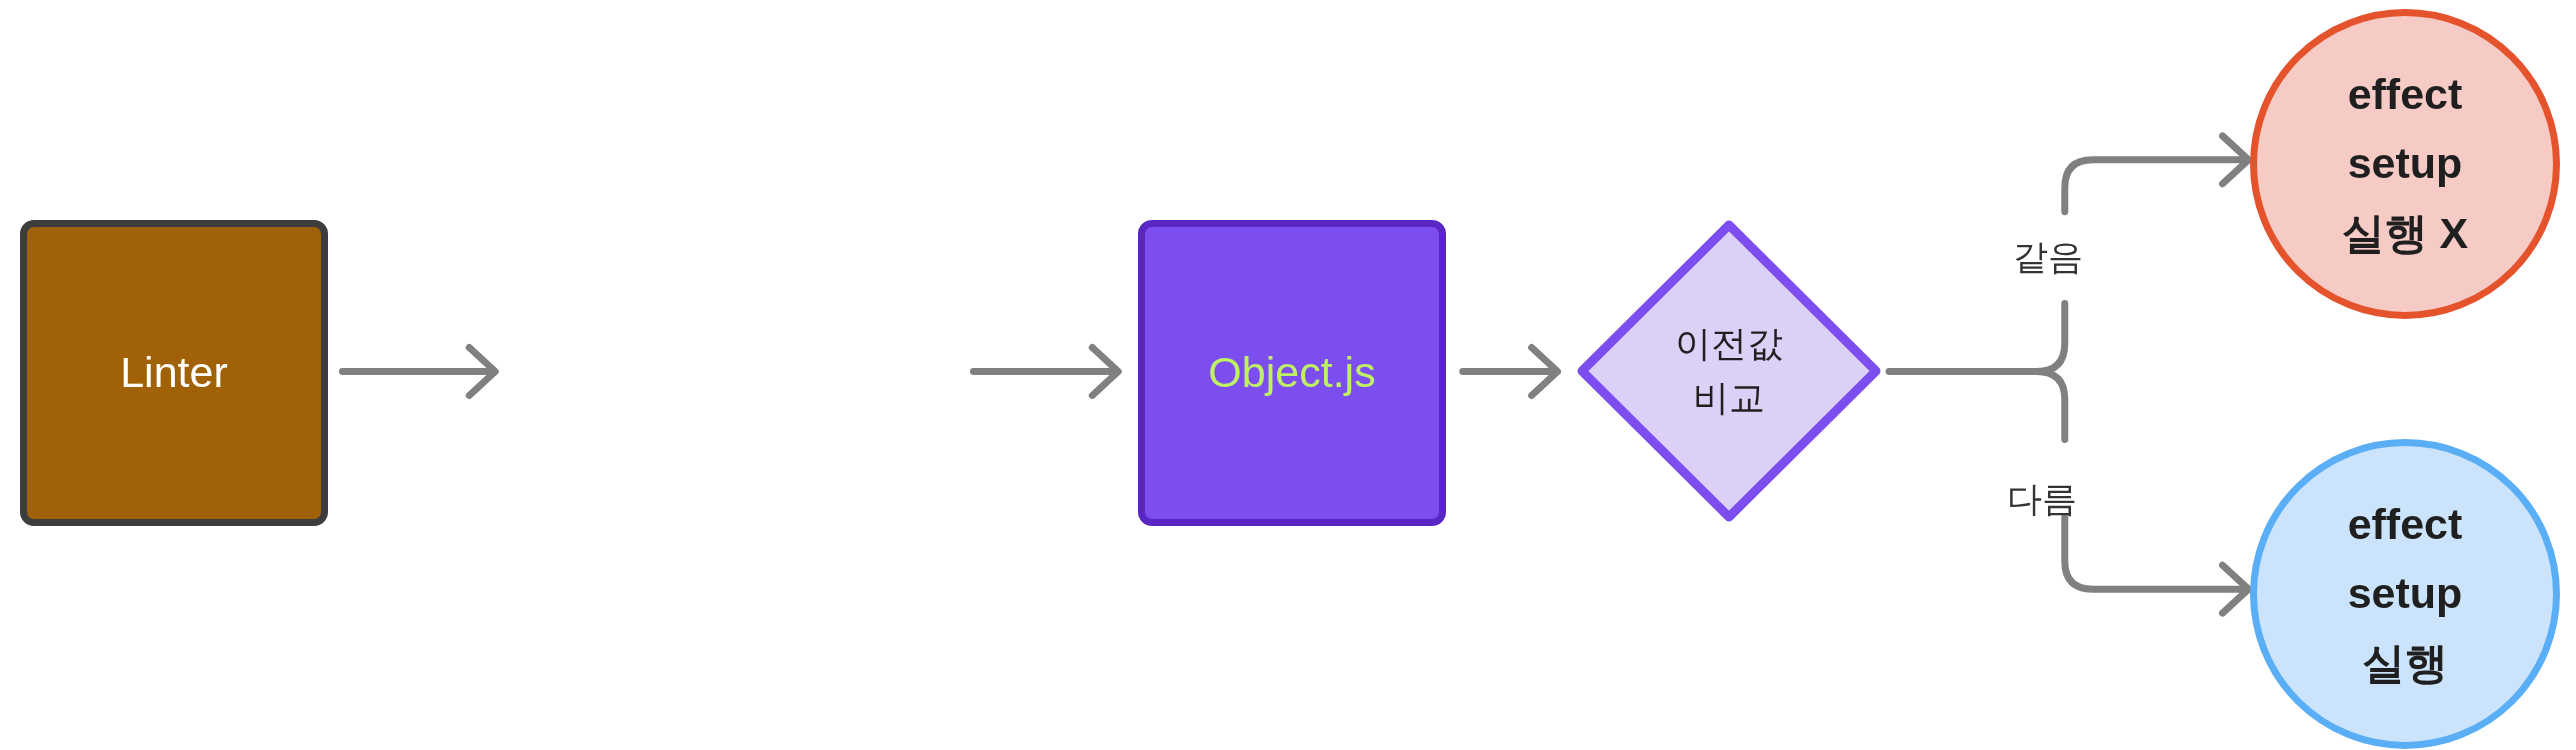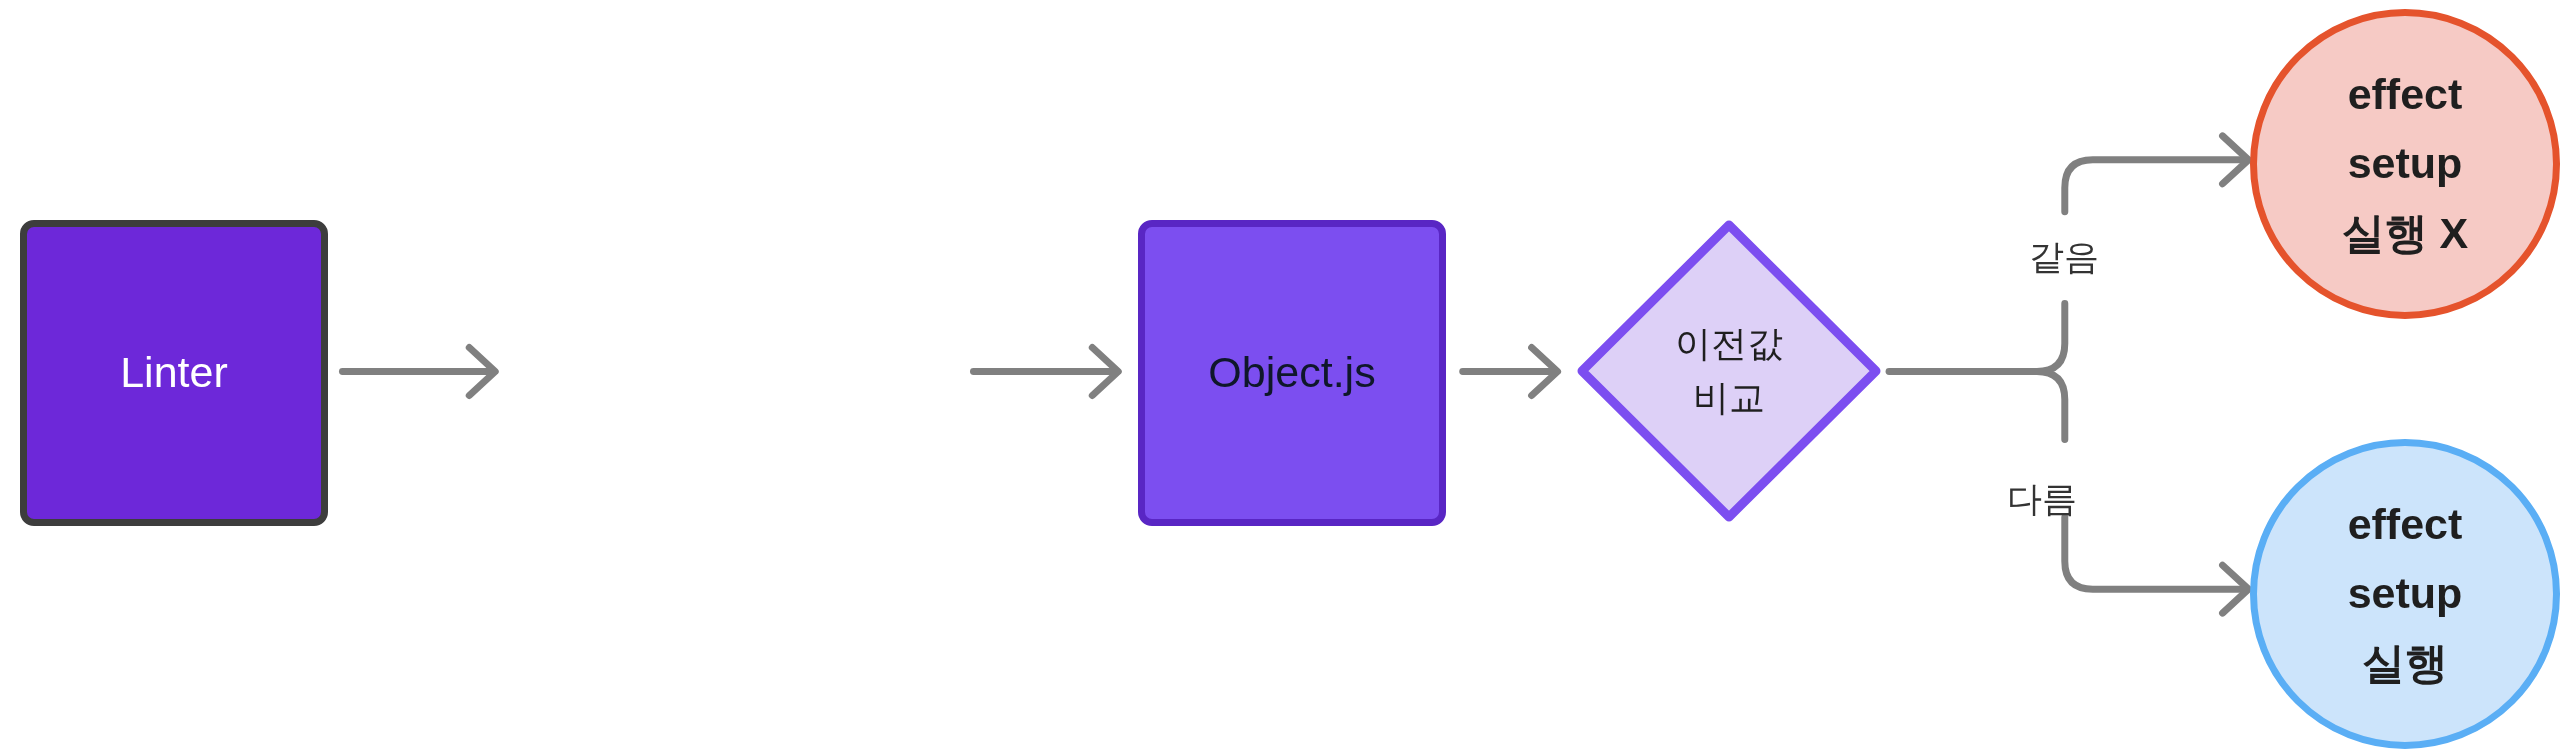--- a/index.html
+++ b/index.html
@@ -38,42 +38,42 @@
     line-height: 1.42;
     white-space: pre-line;
   }
 
   
   .node-linter {
     left: 20px;
     top: 220px;
     width: 308px;
     height: 306px;
-    background: #6d28d9;
+    background: #a16207;
     border: 7px solid #3d3d3d;
     border-radius: 14px;
   }
   .node-linter .label {
     color: #ffffff;
     font-size: 43px;
     font-weight: 400;
   }
 
   
   .node-objectjs {
     left: 1138px;
     top: 220px;
     width: 308px;
     height: 306px;
     background: #7c4ef0;
     border: 7px solid #5926c4;
     border-radius: 14px;
   }
   .node-objectjs .label {
-    color: #0f172a;
+    color: #bef264;
     font-size: 43px;
     font-weight: 400;
   }
 
   
   .diamond-wrap {
     position: absolute;
     z-index: 2;
   }
   .diamond-wrap svg {
@@ -152,21 +152,20 @@
     position: absolute;
     z-index: 3;
     color: #333333;
     font-size: 35px;
     font-weight: 400;
     white-space: nowrap;
   }
   .edge-label-same {
     left: 2013px;
     top: 234px;
-    margin-left: 16px;
   }
   .edge-label-diff {
     left: 2007px;
     top: 476px;
   }
 </style>
 </head>
 <body>
 
 <div id="canvas">

